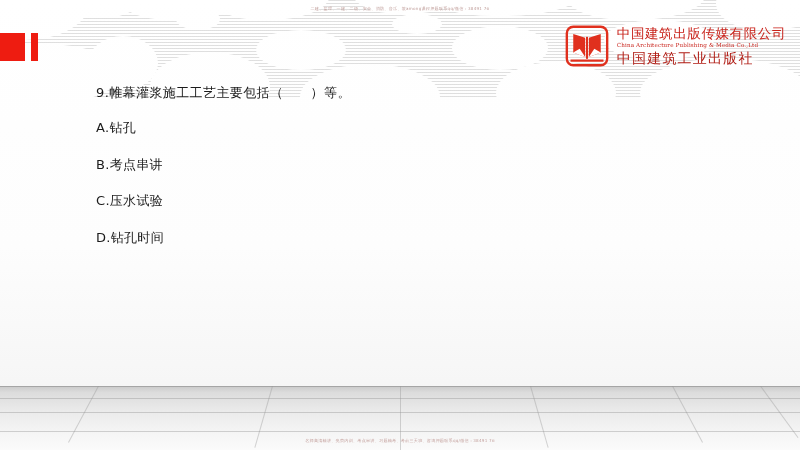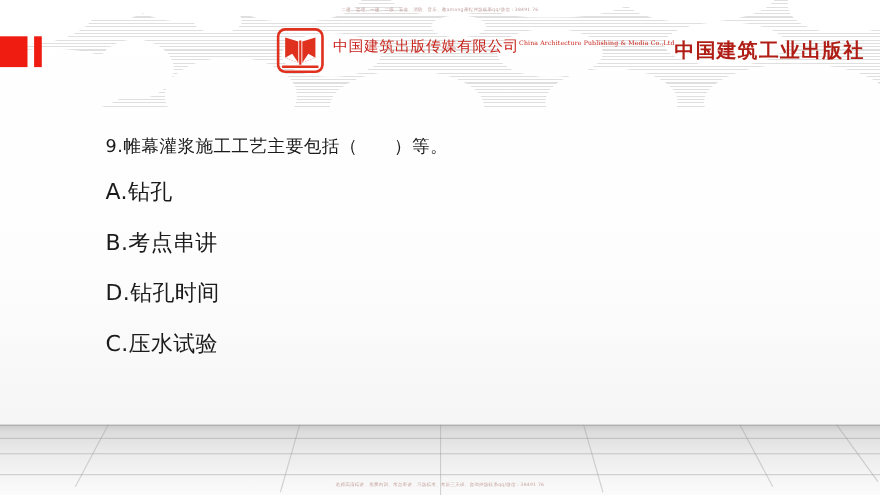--- a/index.html
+++ b/index.html
@@ -47,54 +47,54 @@
   }
   .blk.big  { left:0px;  width:25px; }
   .blk.thin { left:31px; width:7px;  }
 
   
   .logo {
     position:absolute; right:14px; top:24px;
     display:flex; align-items:center; gap:8px;
   }
   .logo-mark { width:44px; height:44px; flex:0 0 44px; }
-  .logo-text { display:flex; flex-direction:row; line-height:1; }
+  .logo-text { display:flex; flex-direction:column; line-height:1; }
   .logo-cn1 {
     font-family:"DejaVu Sans","Liberation Sans",sans-serif;
     font-size:13.5px; color:#c8221a; letter-spacing:.6px; white-space:nowrap;
   }
   .logo-en {
     font-family:"DejaVu Serif","Liberation Serif",serif;
     font-size:5.6px; color:#c8221a; letter-spacing:.15px; white-space:nowrap;
     margin-top:2px;
   }
   .logo-cn2 {
     font-family:"DejaVu Serif","Liberation Serif",serif;
-    font-size:18px; color:#b01d15; letter-spacing:1.2px; white-space:nowrap;
-    margin-top:2px; font-weight:bold;
+    font-size:14px; color:#b01d15; letter-spacing:1.2px; white-space:nowrap;
+    margin-top:2px; font-weight:normal;
   }
 
   
   .wm {
     position:absolute; left:0; width:800px; text-align:center;
     font-size:4.1px; color:#b9938f; letter-spacing:.25px;
     white-space:nowrap; opacity:.9;
   }
   .wm-top { top:6px; }
   .wm-bottom { top:438px; color:#c09a96; }
 
   
   .content { position:absolute; left:96px; top:84px; width:660px; }
   .q-stem {
-    font-size:16px; color:#1b1b1b; letter-spacing:.4px;
-    line-height:1.4; white-space:pre; font-weight:500;margin-top:38px;
+    font-size:13px; color:#1b1b1b; letter-spacing:.4px;
+    line-height:1.4; white-space:pre; font-weight:500;
   }
   .opts { margin-top:17px; }
   .opt {
-    font-size:20px; color:#1b1b1b; letter-spacing:.3px;
+    font-size:13px; color:#1b1b1b; letter-spacing:.3px;
     line-height:1.35; margin-bottom:19px; white-space:pre;
   }
   .opt:last-child { margin-bottom:0; }
 
   
   .floor {
     position:absolute; left:0; top:386px; width:800px; height:64px;
     overflow:hidden;
     background:linear-gradient(180deg,#c9c9c9 0%,#dcdcdc 10%,#eaeaea 38%,#f4f4f4 70%,#fbfbfb 100%);
   }
@@ -167,22 +167,22 @@
       <span class="logo-en">China Architecture Publishing &amp; Media Co.,Ltd</span>
       <span class="logo-cn2">中国建筑工业出版社</span>
     </span>
   </div>
 
   <div class="content">
     <div class="q-stem">9.帷幕灌浆施工工艺主要包括（      ）等。</div>
     <div class="opts">
       <div class="opt">A.钻孔</div>
       <div class="opt">B.考点串讲</div>
+      <div class="opt">C.压水试验</div>
       <div class="opt">D.钻孔时间</div>
-      <div class="opt">C.压水试验</div>
     </div>
   </div>
 
   <div class="floor">
     <span class="horizon"></span>
     <span class="hline" style="top:12px;"></span>
     <span class="hline" style="top:26px;"></span>
     <span class="hline" style="top:45px;"></span>
     <span class="vline" style="left:98px;  transform:rotate(28deg);"></span>
     <span class="vline" style="left:272px; transform:rotate(16deg);"></span>

